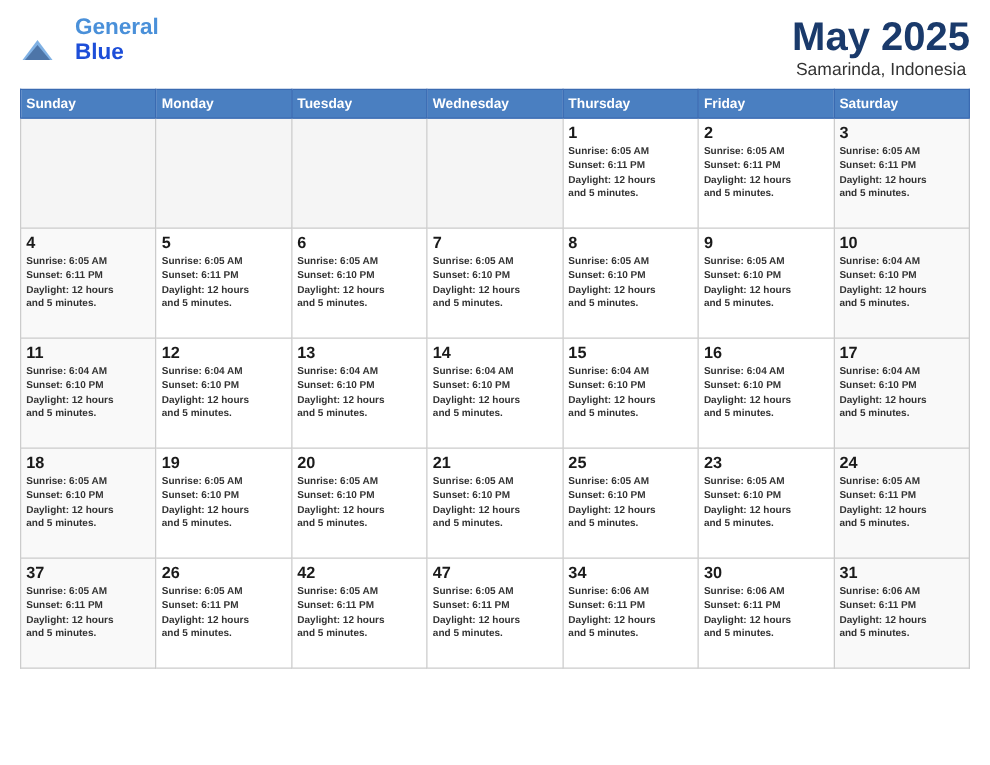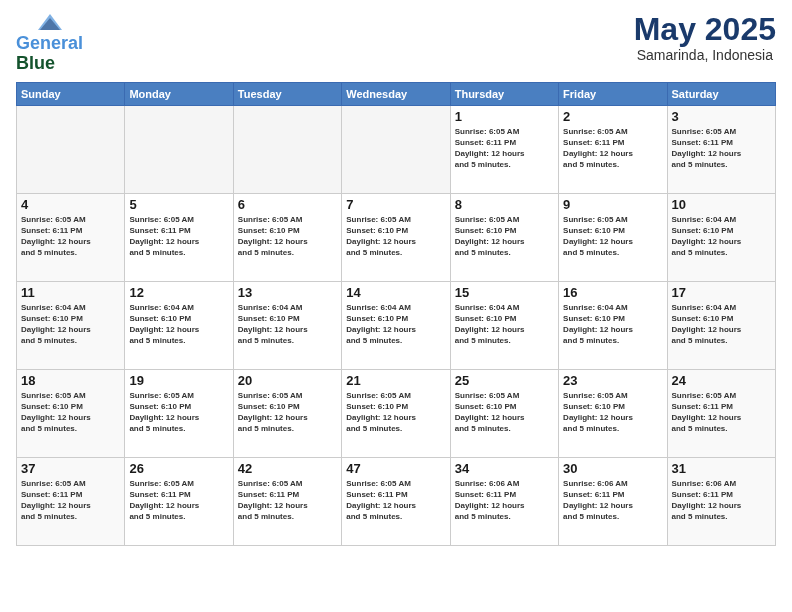--- a/index.html
+++ b/index.html
@@ -16,23 +16,22 @@
       padding: 12px 16px;
     }
     .header {
       display: flex;
       justify-content: space-between;
       align-items: flex-start;
       margin-bottom: 8px;
     }
     .logo {
       display: flex;
-      align-items: center;
-      gap: 0;
-      flex-direction: column;
+      align-items: flex-end;
+      gap: 16px;
     }
     .logo-text {
       font-size: 18px;
       font-weight: bold;
       color: #1a3a6b;
       line-height: 1.1;
     }
     .logo-text span {
       color: #4a90d9;
     }
@@ -103,21 +102,21 @@
 
 <div class="page">
   <div class="header">
     <div class="logo">
       <svg class="logo-icon" viewBox="0 0 28 22">
         <polygon points="14,2 26,18 2,18" fill="#4a90d9" opacity="0.7"></polygon>
         <polygon points="14,6 24,18 4,18" fill="#1a3a6b" opacity="0.5"></polygon>
       </svg>
       <div>
         <div class="logo-text">
-          <span>General</span><br><span style="color:#14532d">Blue</span>
+          <span>General</span><br><span style="color:#1d4ed8">Blue</span>
         </div>
       </div>
     </div>
     <div class="title-block">
       <div class="month-title">May 2025</div>
       <div class="location">Samarinda, Indonesia</div>
     </div>
   </div>
 
   <table class="calendar">

